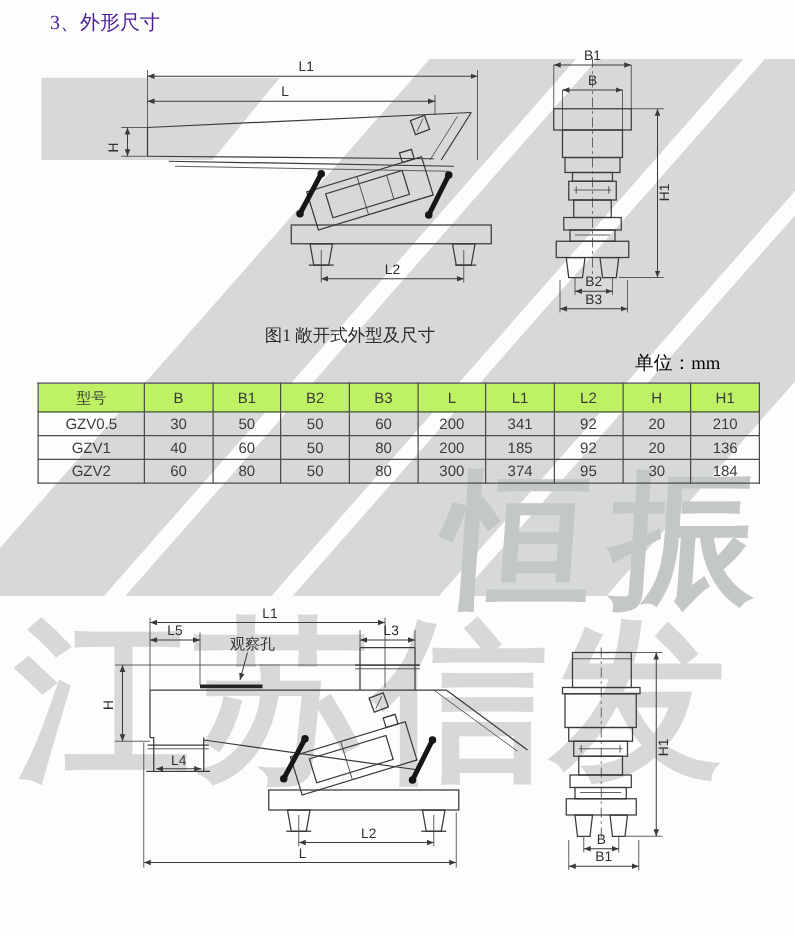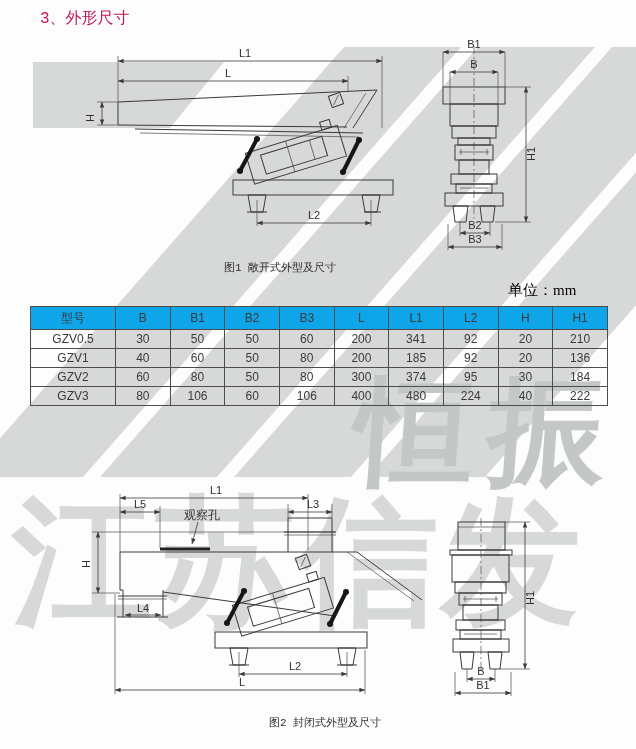--- a/index.html
+++ b/index.html
@@ -13,23 +13,23 @@
   .wm-b1   {clip-path:polygon(478px 47px, 595px 47px, 217px 477px, 100px 477px);}
   .wm-b2   {clip-path:polygon(612px 47px, 729px 47px, 351px 477px, 234px 477px);}
   .wm-b3   {clip-path:polygon(746px 47px, 863px 47px, 485px 477px, 368px 477px);}
   .wm-right{position:absolute;left:356px;top:372px;font-size:118px;line-height:1;font-weight:bold;
             color:#c3c7c6;letter-spacing:14px;white-space:nowrap;transform:skewX(-4deg);
             font-family:"DejaVu Sans",sans-serif;}
   .wm-bottom{position:absolute;left:12px;top:492px;font-size:140px;line-height:1;font-weight:bold;
             color:#d7d9d8;letter-spacing:3px;white-space:nowrap;
             font-family:"DejaVu Sans",sans-serif;}
   
-  .doc-title{position:absolute;left:40px;top:8px;z-index:1;font-family:Liberation Mono, monospace;
-             font-size:16px;color:#be185d;}
-  .fig-caption{position:absolute;z-index:1;font-family:Liberation Mono, monospace;font-size:11px;
+  .doc-title{position:absolute;left:40px;top:8px;z-index:1;font-family:Liberation Serif, serif;
+             font-size:16px;color:#4c1d95;}
+  .fig-caption{position:absolute;z-index:1;font-family:Liberation Serif, serif;font-size:14px;
              color:#2b2b2b;text-align:center;}
   .cap1{left:130px;top:260px;width:300px;}
   .cap2{left:160px;top:715px;width:330px;}
   .unit{position:absolute;left:508px;top:281px;z-index:1;font-family:"Liberation Serif",serif;
         font-size:15px;color:#000000;}
   svg.fig{position:absolute;z-index:1;}
   .fig1{left:85px;top:38px;}
   .fig2{left:70px;top:486px;}
   .ln{fill:none;stroke:#3a3a3a;stroke-width:1;}
   .thin{fill:none;stroke:#4a4a4a;stroke-width:.7;}
@@ -37,21 +37,21 @@
   .cl{fill:none;stroke:#555;stroke-width:.7;stroke-dasharray:8 3 2 3;}
   .spring{stroke:#161616;stroke-width:4;}
   .dot{fill:#161616;}
   text.dl{font-size:11px;fill:#2f2f2f;font-family:"Liberation Sans",sans-serif;text-anchor:middle;}
   text.cn{font-size:12px;fill:#2f2f2f;font-family:"Liberation Serif",serif;text-anchor:start;}
   
   table.dims{position:absolute;left:30px;top:306px;width:578px;z-index:1;border-collapse:collapse;
              table-layout:fixed;font-size:12px;color:#3a3a3a;}
   table.dims th,table.dims td{border:1px solid #4d4d4d;text-align:center;padding:0;height:18px;
              font-weight:normal;background:transparent;}
-  table.dims thead th{background:#0ea5e9;height:22px;}
+  table.dims thead th{background:#bef264;height:22px;}
 </style>
 </head>
 <body>
 
 <div class="page">
 
   <div class="wm-layer">
     <div class="wm-band wm-bar"></div>
     <div class="wm-band wm-b0"></div>
     <div class="wm-band wm-b1"></div>
@@ -224,32 +224,20 @@
           <td>60</td>
           <td>80</td>
           <td>50</td>
           <td>80</td>
           <td>300</td>
           <td>374</td>
           <td>95</td>
           <td>30</td>
           <td>184</td>
         </tr>
-        <tr>
-          <td>GZV3</td>
-          <td>80</td>
-          <td>106</td>
-          <td>60</td>
-          <td>106</td>
-          <td>400</td>
-          <td>480</td>
-          <td>224</td>
-          <td>40</td>
-          <td>222</td>
-        </tr>
       </tbody>
   </table>
 
   <svg class="fig fig2" width="566" height="226" viewBox="0 0 566 226">
     <defs>
       <marker id="a2" viewBox="0 0 10 10" refX="10" refY="5" markerWidth="7" markerHeight="7" orient="auto-start-reverse">
           <path d="M0,1 L10,5 L0,9 z" fill="#3a3a3a"></path>
         </marker>
     </defs>
 
@@ -352,14 +340,13 @@
     <line class="thin" x1="397" y1="183" x2="397" y2="196"></line>
     <line class="thin" x1="425" y1="183" x2="425" y2="196"></line>
     <line class="dim" x1="397" y1="193" x2="425" y2="193" marker-start="url(#a2)" marker-end="url(#a2)"></line>
     <text class="dl" x="411" y="189">B</text>
     <line class="thin" x1="385" y1="186" x2="385" y2="210"></line>
     <line class="thin" x1="441" y1="186" x2="441" y2="210"></line>
     <line class="dim" x1="385" y1="207" x2="441" y2="207" marker-start="url(#a2)" marker-end="url(#a2)"></line>
     <text class="dl" x="413" y="203">B1</text>
   </svg>
 
-  <div class="fig-caption cap2">图2  封闭式外型及尺寸</div>
 </div>
 
 </body></html>

